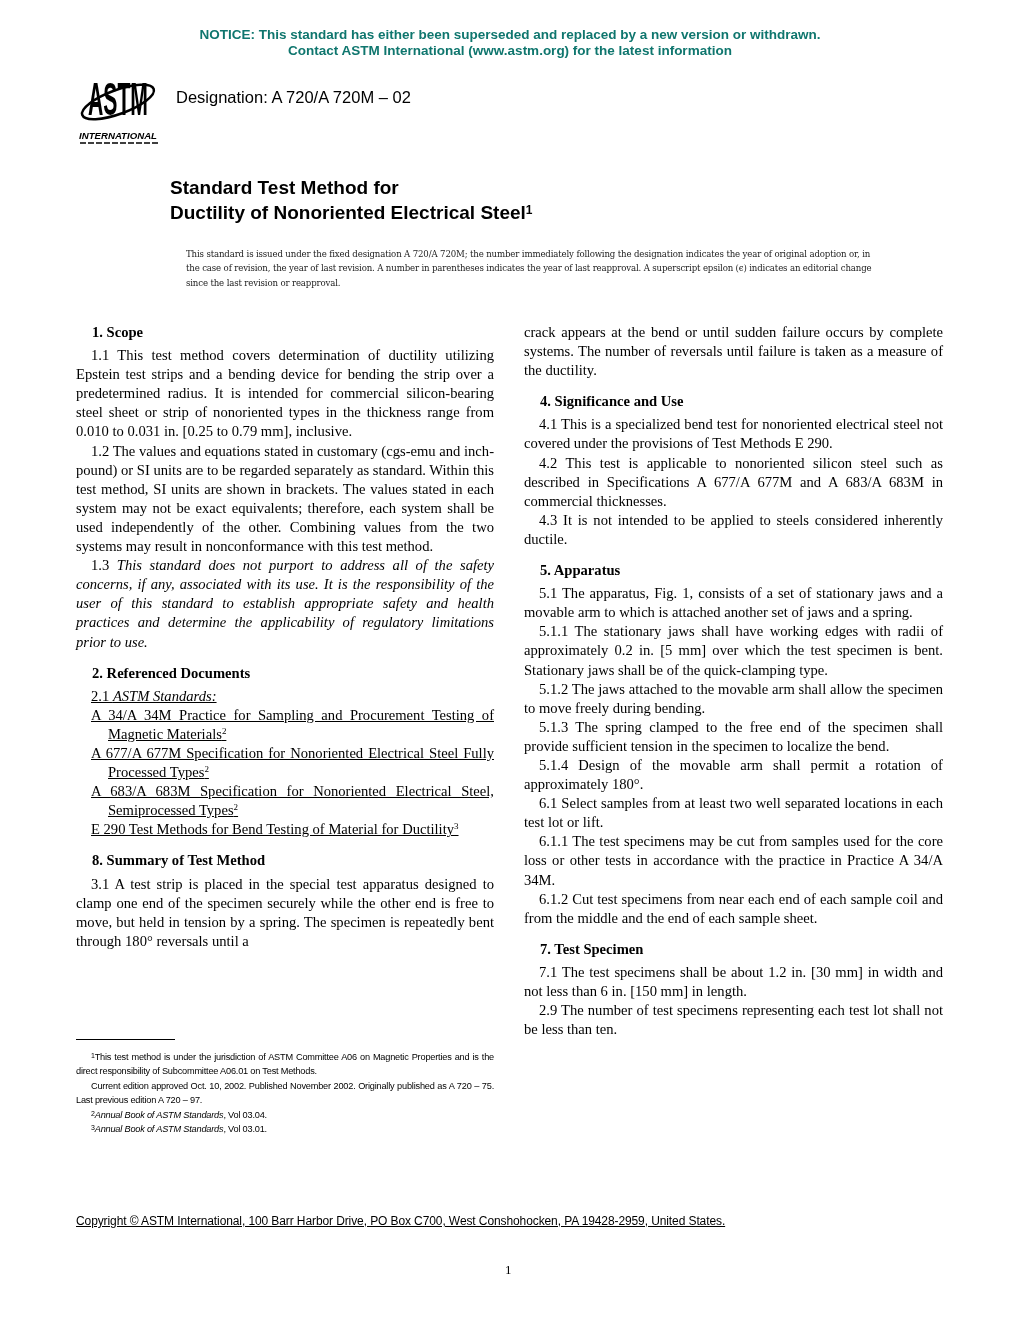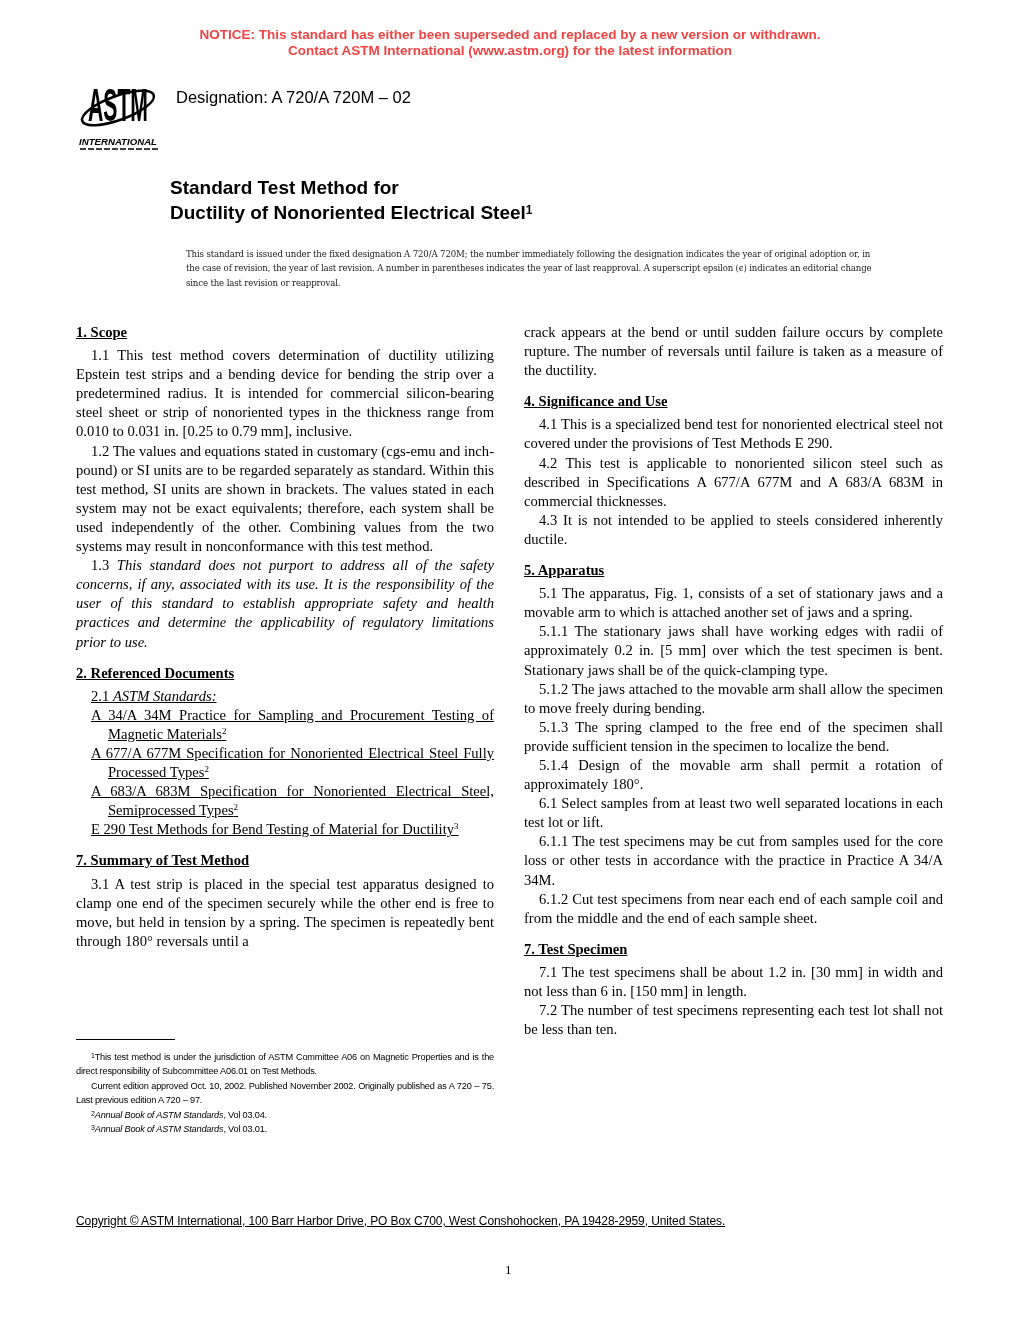--- a/index.html
+++ b/index.html
@@ -1,31 +1,31 @@
 <!DOCTYPE html>
 <html><head>
 <meta charset="utf-8">
 <style>
   html, body { margin:0; padding:0; background:#ffffff; }
   body { width:1020px; height:1320px; position:relative; overflow:hidden; color:#000; }
-  .notice { position:absolute; left:0; top:27px; width:1020px; text-align:center; color:#ef4444;
+  .notice { position:absolute; left:0; top:27px; width:1020px; text-align:center; color:#0f766e;
             font-family:"Liberation Sans", sans-serif; font-weight:bold; font-size:13.5px; line-height:16px; }
-  .logo { position:absolute; left:78px; top:78px; width:82px; height:74px; }
+  .logo { position:absolute; left:78px; top:72px; width:82px; height:74px; }
   .designation { position:absolute; left:176px; top:88px; font-family:"Liberation Sans", sans-serif;
                  font-size:16.5px;text-align:center; }
   .title { position:absolute; left:170px; top:175px; font-family:"Liberation Sans", sans-serif;
            font-weight:bold; font-size:19px; line-height:25px; }
   .title sup { font-size:12px; vertical-align:top; position:relative; top:-2px; }
   .preamble { position:absolute; left:186px; top:247px; width:690px; font-family:"DejaVu Serif", serif;
               font-size:8.6px; line-height:14.3px; color:#222; letter-spacing:-0.15px; }
   .col { position:absolute; font-family:"Liberation Serif", serif; font-size:14.6px; line-height:19.1px;
          text-align:justify; }
   .col-left { left:76px; top:323px; width:418px; }
   .col-right { left:524px; top:323px; width:419px; }
-  .col h2 { font-size:14.6px; font-weight:bold; margin:0 0 4px 0; line-height:19.1px;text-decoration:underline; }
+  .col h2 { font-size:14.6px; font-weight:bold; margin:0 0 4px 16px; line-height:19.1px; }
   .col h2.sp { margin-top:12px; }
   .col p { margin:0; text-indent:15px; }
   .col p.noind { text-indent:0; }
   .refs { margin:0; padding:0; list-style:none;text-decoration:underline; }
   .refs li { padding-left:32px; text-indent:-17px; margin-left:0; }
   .refs li.hdr { padding-left:15px; text-indent:0; }
   sup.fn { font-size:9px; vertical-align:top; position:relative; top:-3px; }
   .fnrule { position:absolute; left:76px; top:1039px; width:99px; border-top:1px solid #000; }
   .footnotes { position:absolute; left:76px; top:1050px; width:418px; font-family:Liberation Sans, sans-serif;
                font-size:9.2px; line-height:14.4px; text-align:justify; letter-spacing:-0.2px; }
@@ -71,51 +71,51 @@
 
   <h2 class="sp">2.  Referenced Documents</h2>
   <ul class="refs">
     <li class="hdr"><span>2.1 </span><i>ASTM Standards:</i></li>
     <li><span>A 34/A 34M  Practice for Sampling and Procurement Testing of Magnetic Materials</span><sup class="fn">2</sup></li>
     <li><span>A 677/A 677M Specification for Nonoriented Electrical Steel Fully Processed Types</span><sup class="fn">2</sup></li>
     <li><span>A 683/A 683M Specification for Nonoriented Electrical Steel, Semiprocessed Types</span><sup class="fn">2</sup></li>
     <li><span>E 290 Test Methods for Bend Testing of Material for Ductility</span><sup class="fn">3</sup></li>
   </ul>
 
-  <h2 class="sp">7.  Summary of Test Method</h2>
+  <h2 class="sp">8.  Summary of Test Method</h2>
   <p>3.1  A test strip is placed in the special test apparatus designed to clamp one end of the specimen securely while the other end is free to move, but held in tension by a spring. The specimen is repeatedly bent through 180° reversals until a</p>
 </div>
 
 <div class="fnrule"></div>
 
 <div class="footnotes">
   <p class="ind"><sup>1</sup><span>This test method is under the jurisdiction of ASTM Committee A06 on Magnetic Properties and is the direct responsibility of Subcommittee A06.01 on Test Methods.</span></p>
   <p class="ind">Current edition approved Oct. 10, 2002. Published November 2002. Originally published as A 720 – 75. Last previous edition A 720 – 97.</p>
   <p class="ind"><sup>2</sup><i>Annual Book of ASTM Standards</i><span>, Vol 03.04.</span></p>
   <p class="ind"><sup>3</sup><i>Annual Book of ASTM Standards</i><span>, Vol 03.01.</span></p>
 </div>
 
 <div class="col col-right">
-  <p class="noind">crack appears at the bend or until sudden failure occurs by complete rupture. The number of reversals until failure is taken as a measure of the ductility.</p>
+  <p class="noind">crack appears at the bend or until sudden failure occurs by complete systems. The number of reversals until failure is taken as a measure of the ductility.</p>
 
   <h2 class="sp">4.  Significance and Use</h2>
   <p>4.1  This is a specialized bend test for nonoriented electrical steel not covered under the provisions of Test Methods E 290.</p>
   <p>4.2  This test is applicable to nonoriented silicon steel such as described in Specifications A 677/A 677M and A 683/A 683M in commercial thicknesses.</p>
   <p>4.3  It is not intended to be applied to steels considered inherently ductile.</p>
 
   <h2 class="sp">5.  Apparatus</h2>
   <p>5.1  The apparatus, Fig. 1, consists of a set of stationary jaws and a movable arm to which is attached another set of jaws and a spring.</p>
   <p>5.1.1  The stationary jaws shall have working edges with radii of approximately 0.2 in. [5 mm] over which the test specimen is bent. Stationary jaws shall be of the quick-clamping type.</p>
   <p>5.1.2  The jaws attached to the movable arm shall allow the specimen to move freely during bending.</p>
   <p>5.1.3  The spring clamped to the free end of the specimen shall provide sufficient tension in the specimen to localize the bend.</p>
   <p>5.1.4  Design of the movable arm shall permit a rotation of approximately 180°.</p>
 
   <p>6.1  Select samples from at least two well separated locations in each test lot or lift.</p>
   <p>6.1.1  The test specimens may be cut from samples used for the core loss or other tests in accordance with the practice in Practice A 34/A 34M.</p>
   <p>6.1.2  Cut test specimens from near each end of each sample coil and from the middle and the end of each sample sheet.</p>
 
   <h2 class="sp">7.  Test Specimen</h2>
   <p>7.1  The test specimens shall be about 1.2 in. [30 mm] in width and not less than 6 in. [150 mm] in length.</p>
-  <p>7.2  The number of test specimens representing each test lot shall not be less than ten.</p>
+  <p>2.9  The number of test specimens representing each test lot shall not be less than ten.</p>
 </div>
 
 <div class="copyright">Copyright © ASTM International, 100 Barr Harbor Drive, PO Box C700, West Conshohocken, PA 19428-2959, United States.</div>
 <div class="pageno">1</div>
 
 </body></html>

